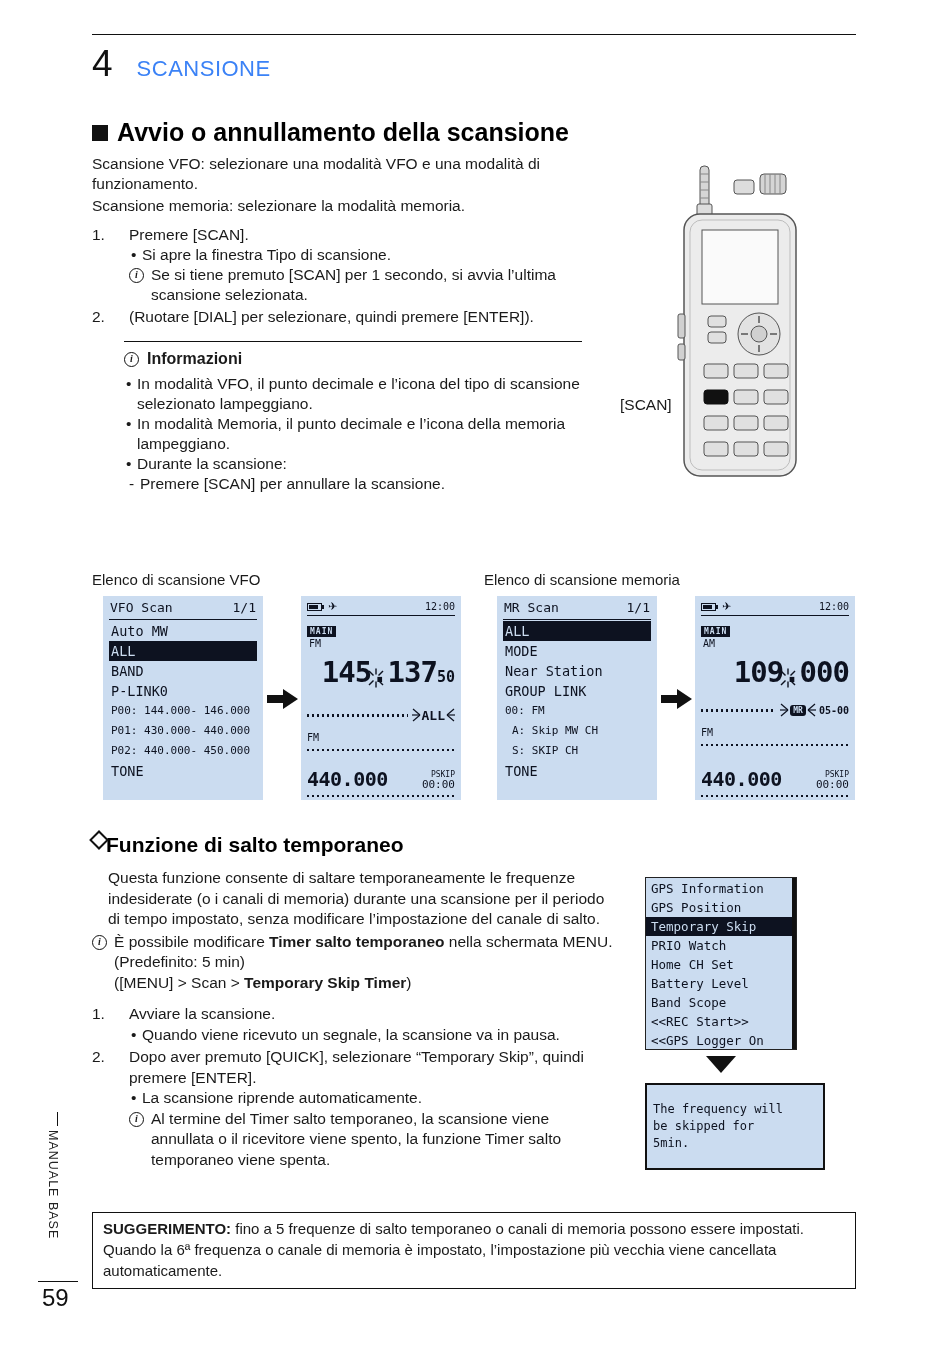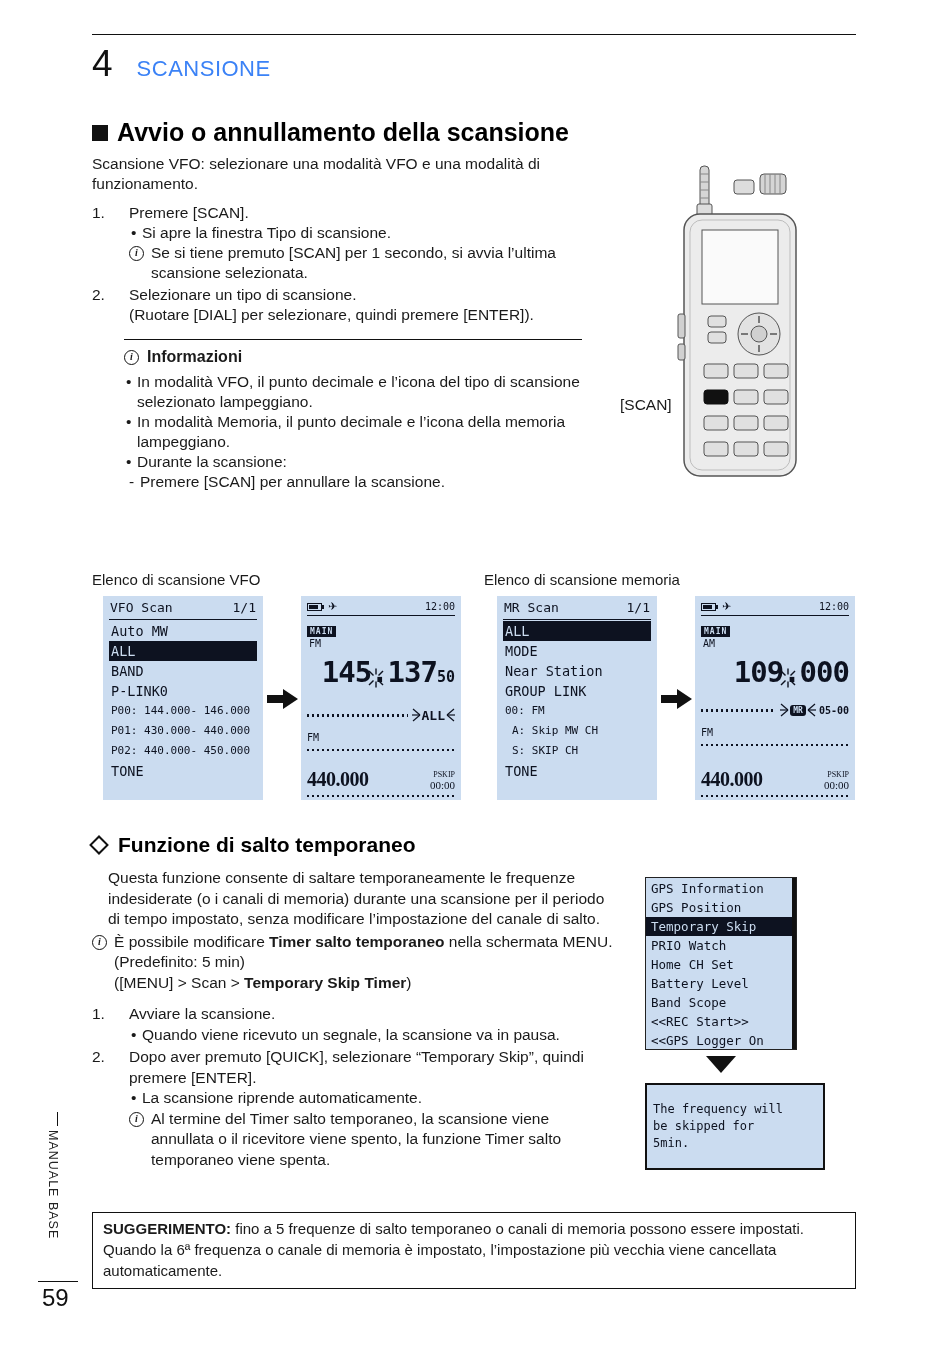--- a/index.html
+++ b/index.html
@@ -62,31 +62,31 @@
   .bigfreq{position:relative;text-align:right;font-size:29px;font-weight:bold;line-height:34px;letter-spacing:-1px;margin-top:5px;white-space:nowrap;}
   .bigfreq .sub{font-size:15px;letter-spacing:0;}
   .burst{position:absolute;}
   .meterrow{display:flex;align-items:center;margin-top:13px;height:16px;}
   .meter{flex:1;height:3px;background:repeating-linear-gradient(90deg,#0d1220 0 2px,transparent 2px 5px);margin-right:4px;}
   .flash{display:flex;align-items:center;gap:1px;font-size:13px;font-weight:bold;white-space:nowrap;}
   .mr-badge{background:#0d1220;color:#cbdcf0;font-size:8px;font-weight:bold;padding:1px 3px;border-radius:3px;}
   .memno{font-size:10px;margin-left:2px;}
   .submode{font-size:10px;margin-top:9px;}
   .sep{height:2px;background:repeating-linear-gradient(90deg,#0d1220 0 2px,transparent 2px 5px);margin:6px 0 0;}
-  .subrow{display:flex;align-items:flex-end;justify-content:space-between;margin-top:auto;font-family:Liberation Serif, serif;}
+  .subrow{display:flex;align-items:flex-end;justify-content:space-between;margin-top:auto;}
   .subfreq{font-size:20px;font-weight:bold;letter-spacing:-.5px;}
   .pskip-block{text-align:right;font-size:8px;line-height:9px;}
   .timer{font-size:11px;line-height:12px;}
   .bottomline{height:2px;background:repeating-linear-gradient(90deg,#0d1220 0 2px,transparent 2px 5px);margin-top:4px;}
   .flow-arrow{position:absolute;}
   #arrow1{left:267px;top:688px;}
   #arrow2{left:661px;top:688px;}
 
   
-  #sec2-title{left:92px;top:833px;display:flex;align-items:center;gap:12px;font-size:21px;font-weight:bold;color:#000;}
+  #sec2-title{left:92px;top:833px;display:flex;font-size:21px;font-weight:bold;color:#000;}
   .diamond{width:10px;height:10px;border:2px solid #111;transform:rotate(45deg);flex:0 0 auto;}
   #sec2-col{left:92px;top:868px;width:522px;font-size:15.5px;line-height:20.5px;}
   #sec2-col .body{margin:0 0 2px 16px;}
   .pathline{margin-left:22px;}
   #sec2-col .steps{margin-top:11px;}
 
   
   #menu{left:645px;top:877px;width:152px;height:173px;border:1px solid #222;padding:1px 0 0 0;position:absolute;}
   #menu::after{content:"";position:absolute;right:0;top:0;width:4px;height:100%;background:#111;}
   .menu-row{height:19px;line-height:19px;font-size:12.5px;padding-left:5px;white-space:nowrap;overflow:hidden;}
@@ -112,37 +112,37 @@
   <span class="ch-title">SCANSIONE</span>
 </div>
 
 <div id="sec1-title" class="abs">
   <span class="sq-marker"></span>
   <span>Avvio o annullamento della scansione</span>
 </div>
 
 <div id="sec1-col" class="abs">
   <p>Scansione VFO: selezionare una modalità VFO e una modalità di funzionamento.</p>
+  <p>Scansione memoria: selezionare la modalità memoria.</p>
 
   <div class="steps">
     <div class="step">
       <span class="snum">1.</span>
       <div class="sbody">
         <div>Premere [SCAN].</div>
         <div class="b-item">Si apre la finestra Tipo di scansione.</div>
         <div class="i-item">
           <span class="info-i">i</span>
           <div class="i-text">Se si tiene premuto [SCAN] per 1 secondo, si avvia l’ultima scansione selezionata.</div>
         </div>
       </div>
     </div>
     <div class="step">
       <span class="snum">2.</span>
       <div class="sbody">
-        <div>Selezionare un tipo di scansione.</div>
         <div>(Ruotare [DIAL] per selezionare, quindi premere [ENTER]).</div>
       </div>
     </div>
   </div>
 
   <div id="info-block">
     <div class="info-head">
       <span class="info-i">i</span>
       <span>Informazioni</span>
     </div>

